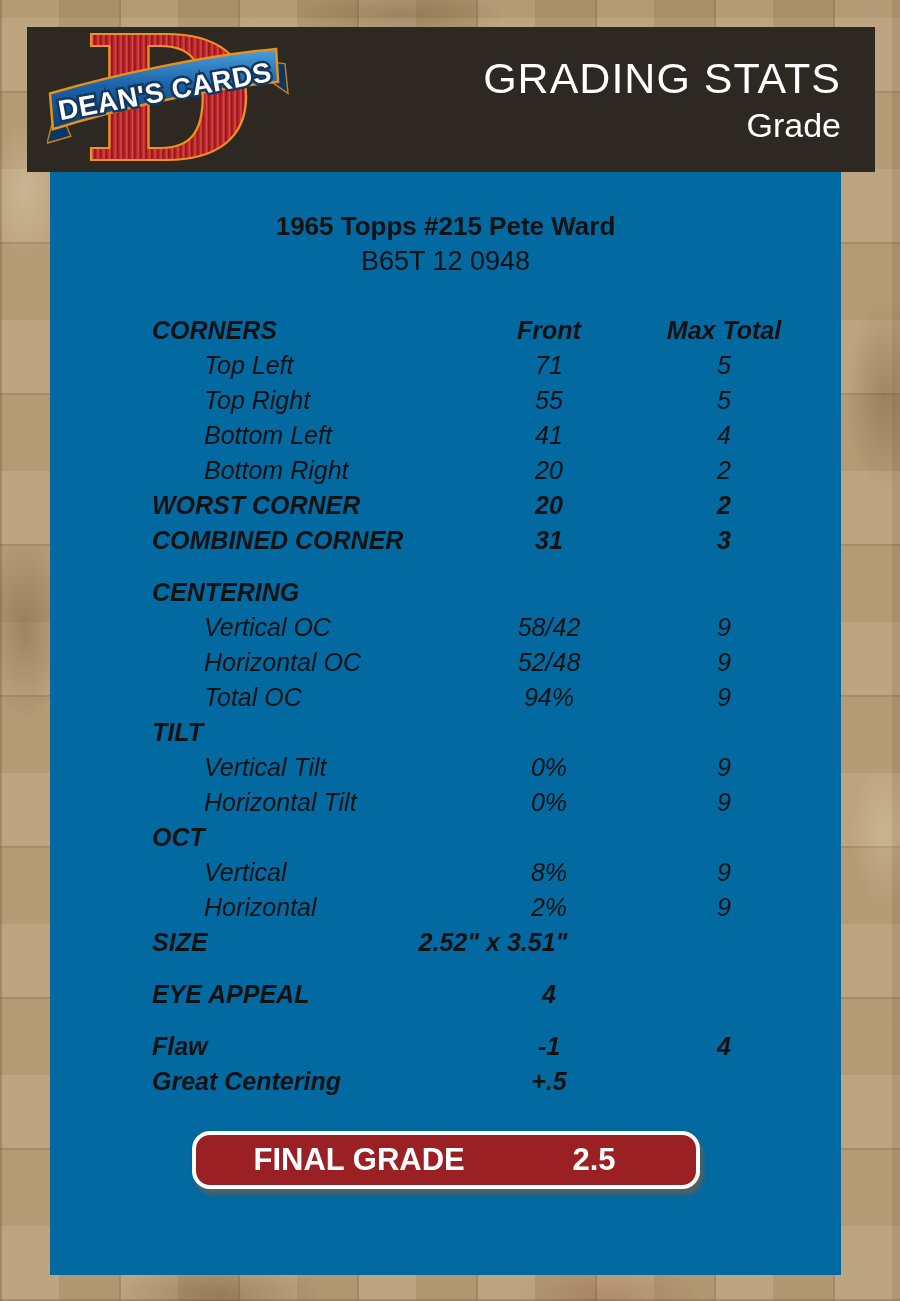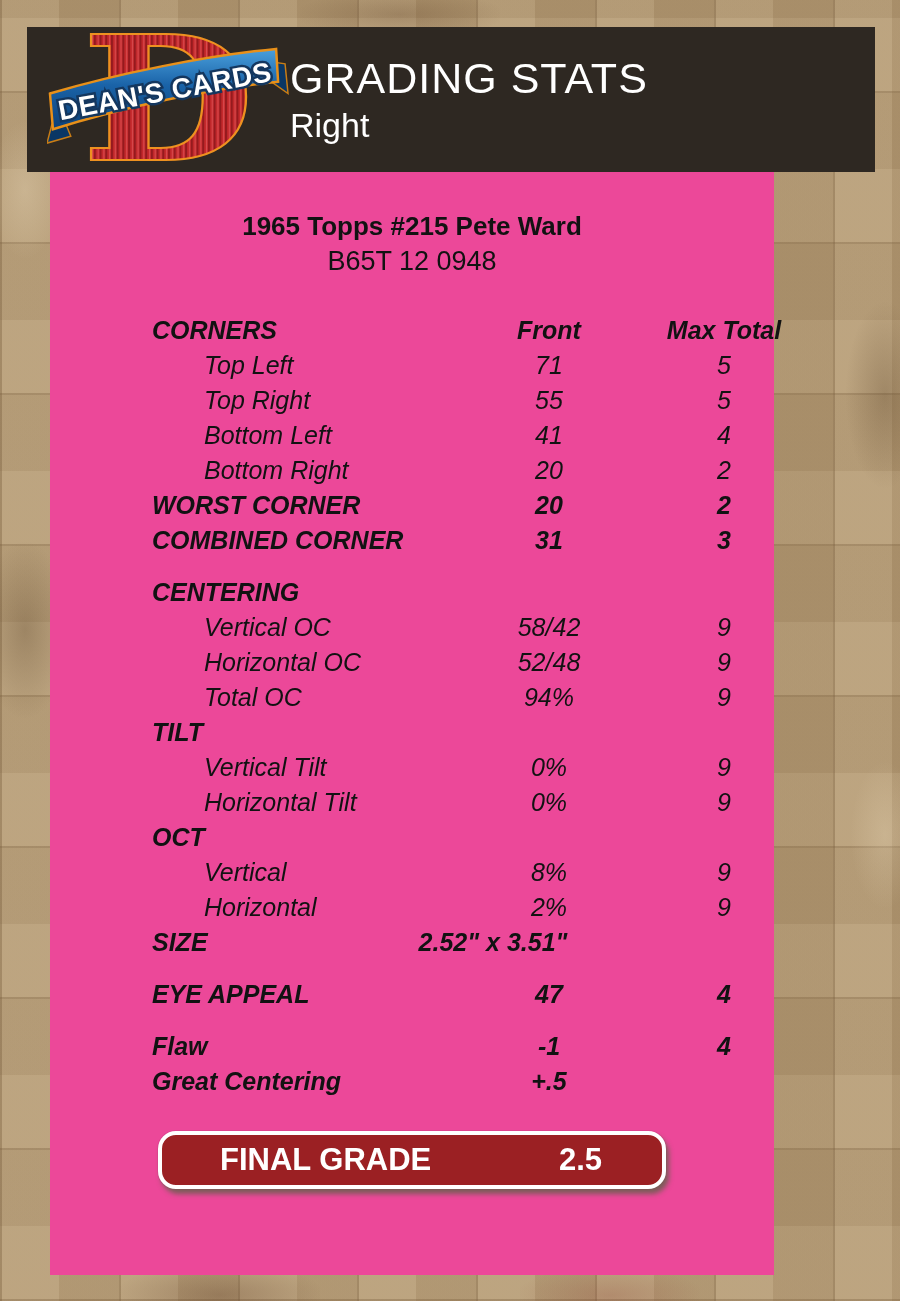--- a/index.html
+++ b/index.html
@@ -20,28 +20,28 @@
       repeating-linear-gradient(0deg,  rgba(255,244,219,0.05) 0 75px, rgba(97,71,41,0.07) 75px 151px);
   }
   .blob { position:absolute; pointer-events:none; }
 
   
   .header {
     position:absolute; left:27px; top:27px; width:848px; height:145px;
     background:#2e2822; display:flex; align-items:center;
   }
   .logo { flex:0 0 auto; margin-left:20px; width:243px; height:139px; }
-  .header-text { flex:1; text-align:left; color:#ffffff; padding-right:55px; }
+  .header-text { flex:1; text-align:right; color:#ffffff; padding-right:34px; }
   .header-title { font-size:43px; line-height:50px; letter-spacing:1px; }
   .header-subtitle { font-size:34px; line-height:44px; }
 
   
   .card {
-    position:absolute; left:50px; top:172px; width:724px; height:1103px;
-    background:#ec4899; color:#121212;
+    position:absolute; left:50px; top:172px; width:791px; height:1103px;
+    background:#0369a1; color:#121212;
   }
   .card-title { margin-top:37px; text-align:center; font-size:26px; font-weight:bold; line-height:34px; }
   .card-serial { text-align:center; font-size:27px; line-height:36px; }
 
   .stats-table { margin-top:34px;font-style:italic; }
   .row {
     display:grid; grid-template-columns:282px 230px 120px;
     margin-left:102px; height:35px; align-items:center;
     font-size:25px;
   }
@@ -49,21 +49,21 @@
   .row.head, .row.section { font-weight:bold; }
   .row.sub .c-label { padding-left:52px; }
   .row.gap { margin-top:17px; }
   .row.size .c-value { transform:translateX(-56px); }
 
   .final-grade {
     margin:32px auto 0 auto; width:508px; height:58px;
     background:#9b2023; border:4px solid #ffffff; border-radius:18px;
     box-shadow:3px 5px 5px rgba(105,95,78,0.85), 0 0 0 1px rgba(0,0,0,0.05);
     display:flex; align-items:center; justify-content:space-between;
-    padding:0 60px 0 58px;
+    padding:0 80px 0 58px;
     color:#ffffff; font-weight:bold; font-size:31px;
   }
 </style>
 </head>
 <body>
 
 <div class="bg-collage">
   <div class="blob" style="left:-20px;top:540px;width:90px;height:180px;background:radial-gradient(ellipse at center, rgba(84,60,34,0.30), rgba(84,60,34,0) 70%);"></div>
   <div class="blob" style="left:-10px;top:120px;width:70px;height:140px;background:radial-gradient(ellipse at center, rgba(240,225,195,0.25), rgba(240,225,195,0) 70%);"></div>
   <div class="blob" style="left:845px;top:300px;width:80px;height:190px;background:radial-gradient(ellipse at center, rgba(84,60,34,0.28), rgba(84,60,34,0) 70%);"></div>
@@ -88,21 +88,21 @@
       </linearGradient>
     </defs>
     <text transform="translate(122,130) scale(1.15,1)" x="0" y="0" text-anchor="middle" font-family="'DejaVu Serif', serif" font-weight="bold" font-size="172" fill="url(#pin)" stroke="#ee9120" stroke-width="4" paint-order="stroke">D</text>
     <path d="M5,95 L0,114 L24,107 L17,90 Z" fill="#0a3765" stroke="#c97d15" stroke-width="1.5"></path>
     <path d="M226,52 L243,64 L240,34 L226,32 Z" fill="#0a3765" stroke="#c97d15" stroke-width="1.5"></path>
     <path d="M3,64 C70,44 160,26 231,19 L233,52 C163,59 72,79 6,100 Z" fill="url(#ribbonGrad)" stroke="#e89019" stroke-width="2.5"></path>
     <text transform="rotate(-10.5 120 62)" x="119" y="71" text-anchor="middle" font-family="'Liberation Sans', sans-serif" font-weight="bold" font-size="28" letter-spacing="0.5" fill="#ffffff" stroke="#14375f" stroke-width="5" paint-order="stroke">DEAN'S CARDS</text>
   </svg>
   <div class="header-text">
     <div class="header-title">GRADING STATS</div>
-    <div class="header-subtitle">Right</div>
+    <div class="header-subtitle">Grade</div>
   </div>
 </div>
 
 <div class="card">
   <div class="card-title">1965 Topps #215 Pete Ward</div>
   <div class="card-serial">B65T 12 0948</div>
 
   <div class="stats-table">
       <div class="row head">
         <span class="c-label">CORNERS</span>
@@ -189,21 +189,20 @@
         <span class="c-value">2%</span>
         <span class="c-max">9</span>
       </div>
       <div class="row section size">
         <span class="c-label">SIZE</span>
         <span class="c-value">2.52" x 3.51"</span>
         <span class="c-max"></span>
       </div>
       <div class="row section gap">
         <span class="c-label">EYE APPEAL</span>
-        <span class="c-value">47</span>
         <span class="c-max">4</span>
       </div>
       <div class="row section gap">
         <span class="c-label">Flaw</span>
         <span class="c-value">-1</span>
         <span class="c-max">4</span>
       </div>
       <div class="row section">
         <span class="c-label">Great Centering</span>
         <span class="c-value">+.5</span>

